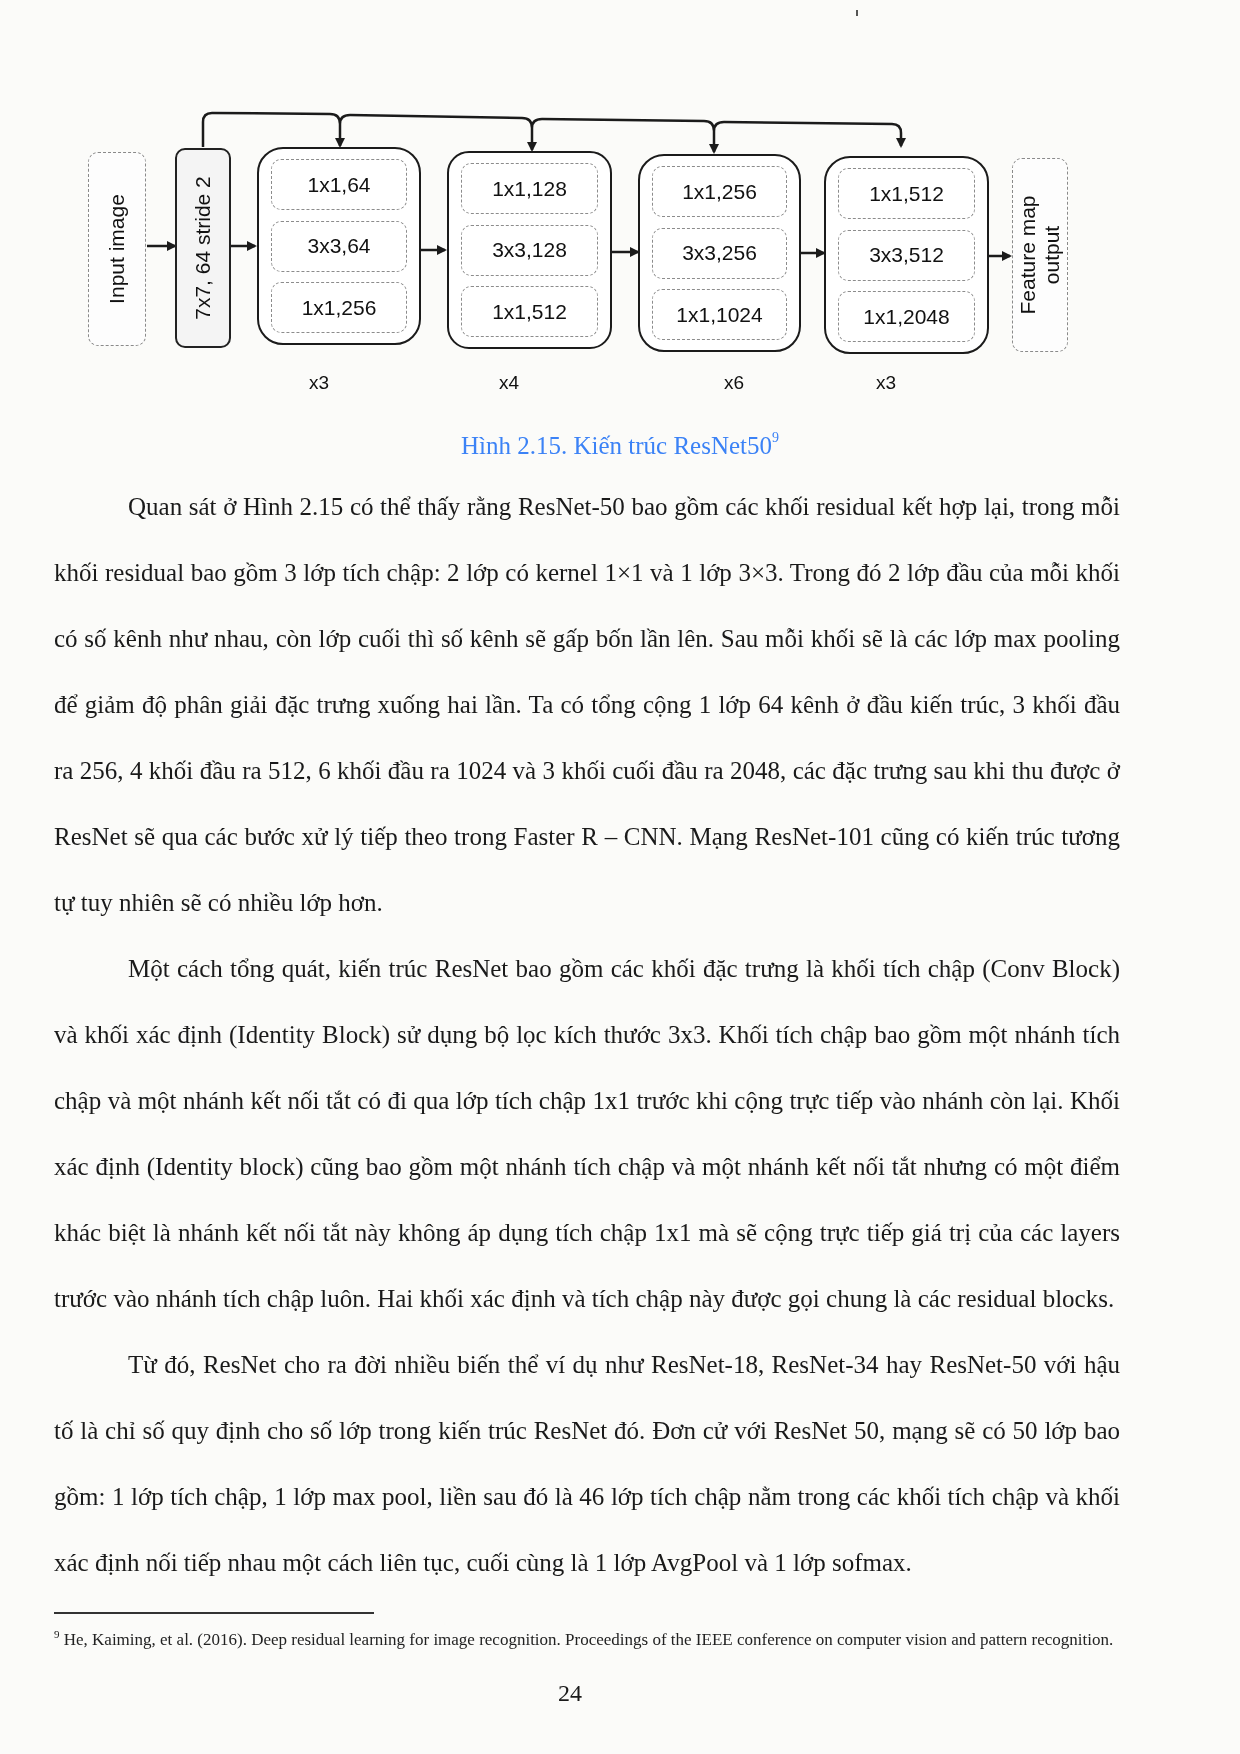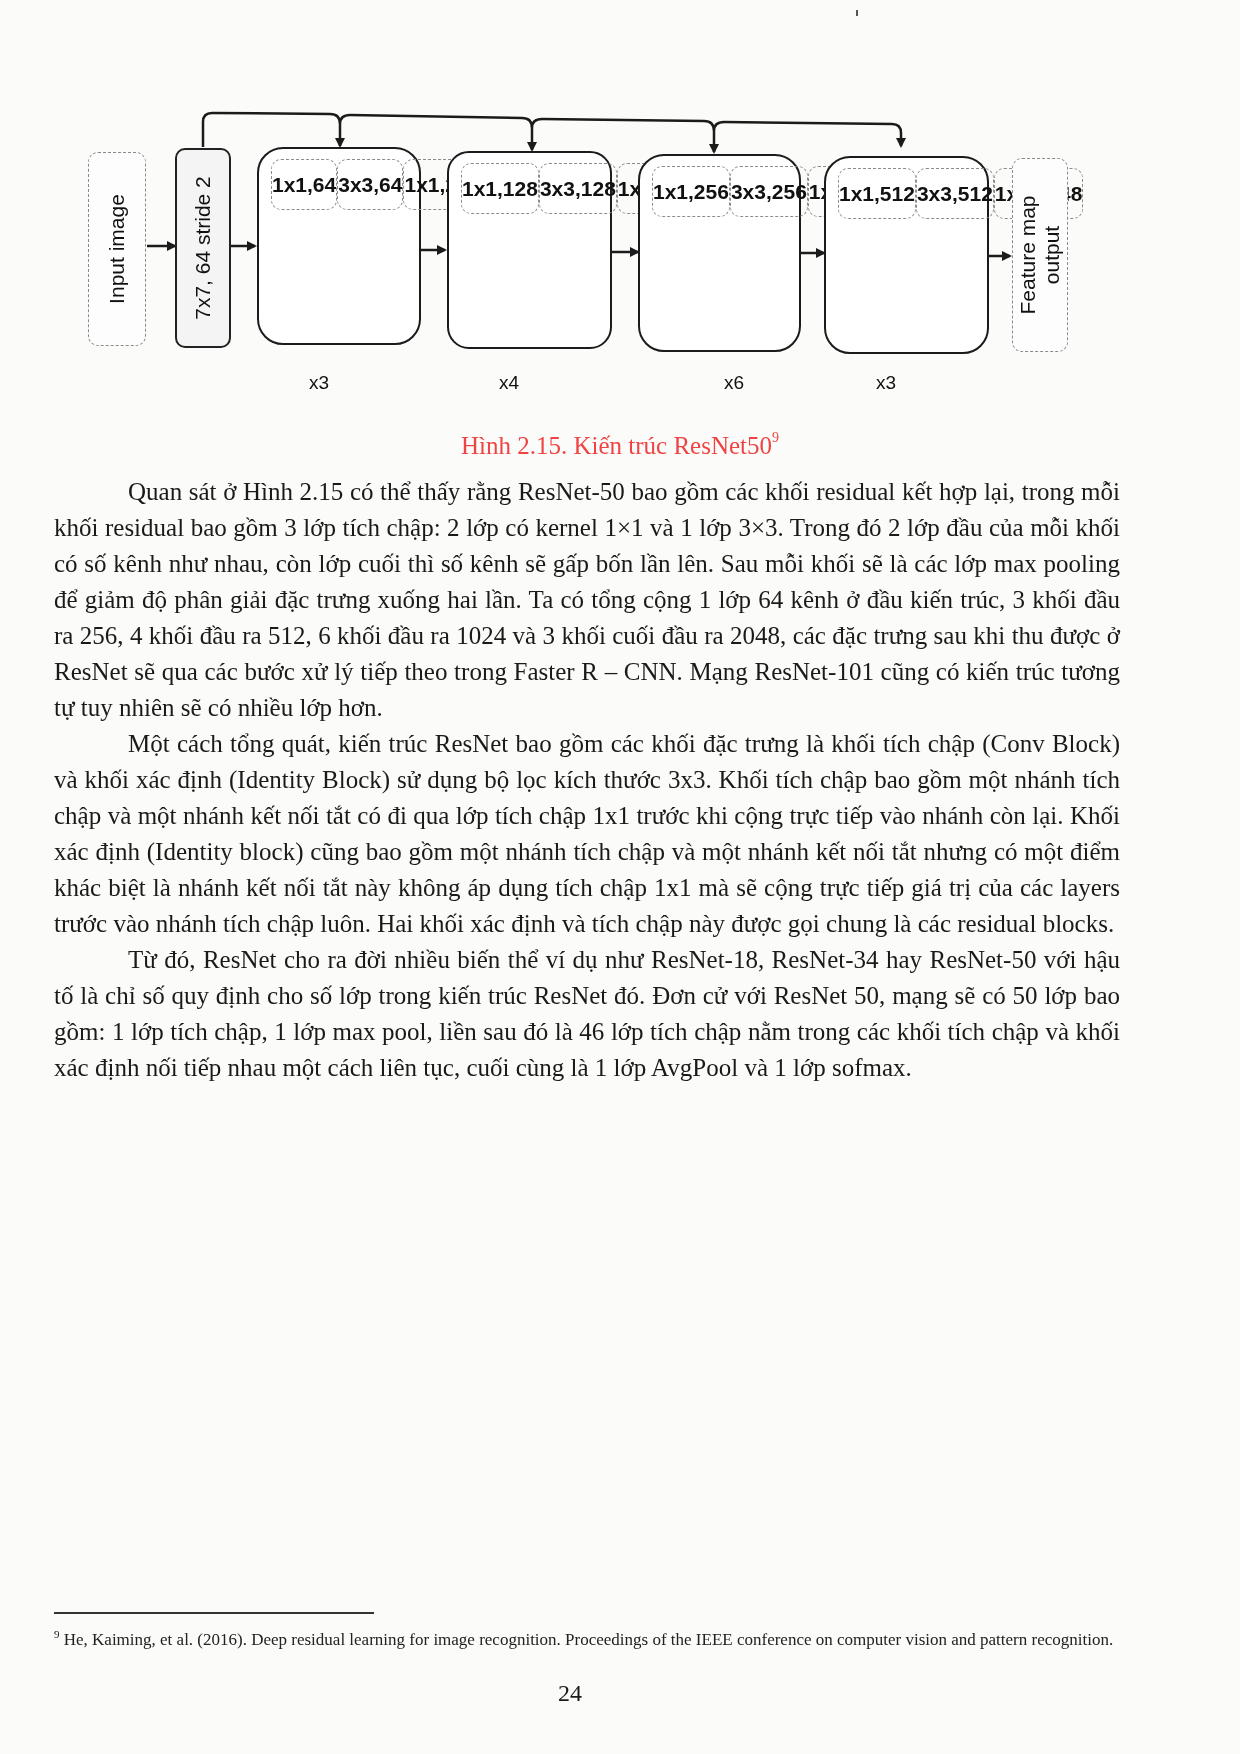--- a/index.html
+++ b/index.html
@@ -18,41 +18,41 @@
     display: flex; align-items: center; justify-content: center;
   }
   .side-box.solid { border: 2px solid #222; background: #f4f4f4; }
   .vtext {
     transform: rotate(-90deg); white-space: nowrap;
     font-family: "Liberation Sans", sans-serif; font-size: 21px; color: #111; line-height: 24px; text-align: center;
   }
   .stage {
     position: absolute; border: 2px solid #1b1b1b; border-radius: 26px; background: #fff;
     box-sizing: border-box; padding: 10px 12px;
-    display: flex; flex-direction: row; justify-content: space-between; font-weight: bold;
+    display: flex; flex-direction: column; justify-content: space-between;
   }
   .layer {
     border: 1.5px dashed #8c8c8c; border-radius: 10px; height: 49px;
     display: flex; align-items: center; justify-content: center;
     font-family: "Liberation Sans", sans-serif; font-size: 21px; color: #111;
   }
   .rep {
     position: absolute; top: 372px; width: 60px; 
     font-family: "Liberation Sans", sans-serif; font-size: 19px; color: #111;
   }
 
   
   .caption {
     position: absolute; top: 430px; left: 0; width: 1240px; text-align: center;
-    font-size: 25px; color: #ef4444;
+    font-size: 25px; color: #3b82f6;
   }
   .caption sup { font-size: 14px; vertical-align: 12px; }
   .body-text {
     position: absolute; left: 54px; top: 474px; width: 1066px;
-    font-size: 25px; line-height: 36px; text-align: justify; color: #1a1a1a;
+    font-size: 25px; line-height: 66px; text-align: justify; color: #1a1a1a;
   }
   .body-text p { margin: 0; text-indent: 74px; }
 
   .fn-rule { position: absolute; left: 54px; top: 1612px; width: 320px; height: 2px; background: #333; }
   .footnote {
     position: absolute; left: 54px; top: 1624px; width: 1066px;
     font-size: 17px; line-height: 20px; color: #222;
   }
   .footnote sup { font-size: 11px; }
   .page-num {

